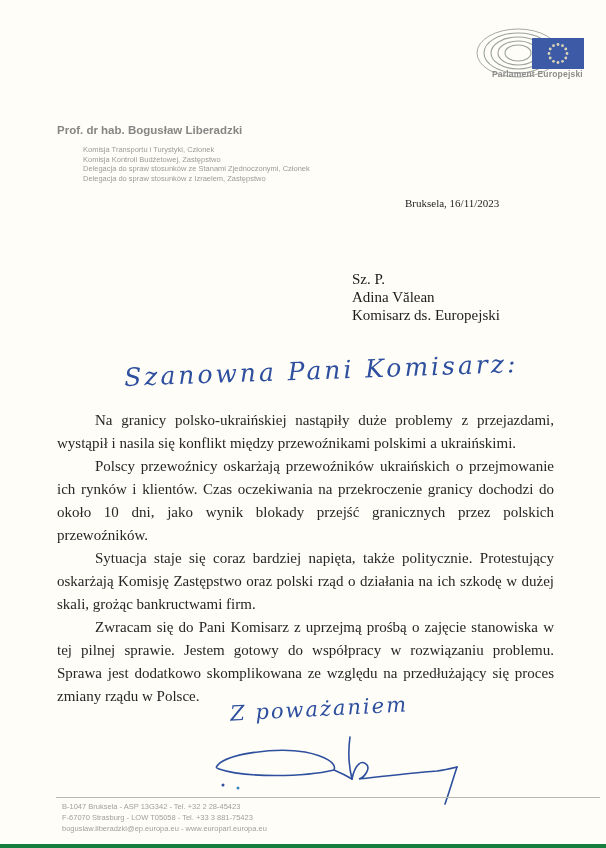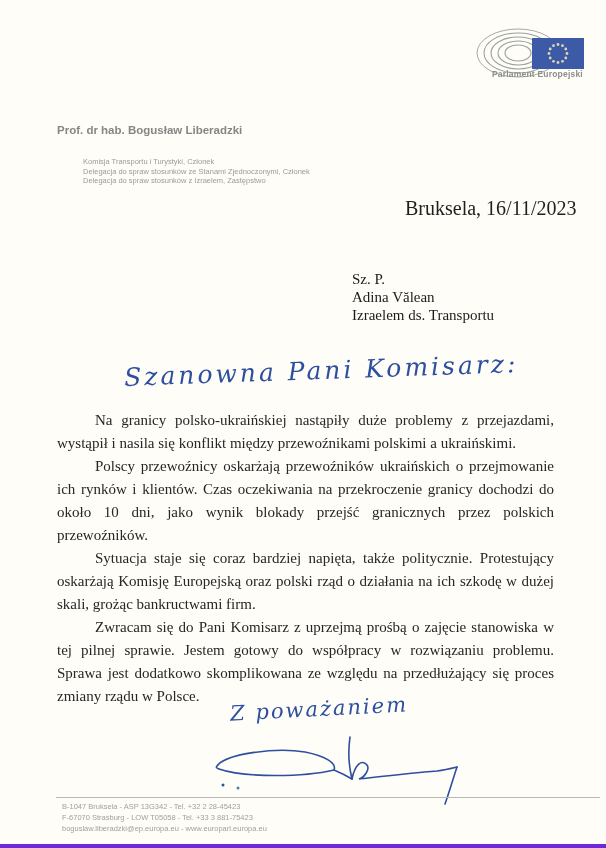--- a/index.html
+++ b/index.html
@@ -5,42 +5,42 @@
   * { margin: 0; padding: 0; box-sizing: border-box; }
   html, body { background: #e8e6e1; }
   .page {
     position: relative;
     width: 606px;
     height: 848px;
     background: #fffdf8;
     font-family: "Liberation Serif", serif;
     color: #262626;
     overflow: hidden;
-    border-bottom: 4px solid #6d28d9;
+    border-bottom: 4px solid #15803d;
   }
 
   
   .logo { position: absolute; left: 470px; top: 24px; width: 125px; height: 60px; }
   .logo svg { display: block; }
   .logo-caption {
     position: absolute; left: 22px; top: 45px;
     font-family: "Liberation Sans", sans-serif;
     font-size: 8.5px; font-weight: bold; color: #8d8d8b;
     letter-spacing: 0.2px; white-space: nowrap;
   }
 
   
   .sender { position: absolute; left: 57px; top: 124px; font-family: "Liberation Sans", sans-serif; }
-  .sender-name { font-size: 11.5px; font-weight: bold; color: #868684; margin-bottom: 21px; }
+  .sender-name { font-size: 11.5px; font-weight: bold; color: #868684; margin-bottom: 9px; }
   .sender-role { font-size: 7.5px; color: #9b9b98; line-height: 9.5px; padding-left: 26px; }
 
   
   .dateline {
     position: absolute; left: 405px; top: 197px;
-    font-size: 20px; color: #1f1f1f; text-align: right;
+    font-size: 11px; color: #1f1f1f; text-align: right;
   }
 
   
   .recipient {
     position: absolute; left: 352px; top: 270px;
     font-size: 15px; font-weight: normal; line-height: 18px; color: #1c1c1c;
   }
 
   
   .handwriting {
@@ -113,38 +113,39 @@
           <circle cx="83.5" cy="21.7" r="1.4"></circle>
         </g>
       </g>
     </svg>
     <div class="logo-caption">Parlament Europejski</div>
   </div>
 
   <div class="sender">
     <div class="sender-name">Prof. dr hab. Bogusław Liberadzki</div>
     <div class="sender-role">Komisja Transportu i Turystyki, Członek</div>
+    <div class="sender-role">Komisja Kontroli Budżetowej, Zastępstwo</div>
     <div class="sender-role">Delegacja do spraw stosunków ze Stanami Zjednoczonymi, Członek</div>
     <div class="sender-role">Delegacja do spraw stosunków z Izraelem, Zastępstwo</div>
   </div>
 
   <div class="dateline">Bruksela, 16/11/2023</div>
 
   <div class="recipient">
     <div>Sz. P.</div>
     <div>Adina Vălean</div>
-    <div>Izraelem ds. Transportu</div>
+    <div>Komisarz ds. Europejski</div>
   </div>
 
   <div class="handwriting salutation">Szanowna Pani Komisarz:</div>
 
   <div class="letter-body">
     <p>Na granicy polsko-ukraińskiej nastąpiły duże problemy z przejazdami, wystąpił i nasila się konflikt między przewoźnikami polskimi a ukraińskimi.</p>
     <p>Polscy przewoźnicy oskarżają przewoźników ukraińskich o przejmowanie ich rynków i klientów. Czas oczekiwania na przekroczenie granicy dochodzi do około 10 dni, jako wynik blokady przejść granicznych przez polskich przewoźników.</p>
-    <p>Sytuacja staje się coraz bardziej napięta, także politycznie. Protestujący oskarżają Komisję Europejską oraz polski rząd o działania na ich szkodę w dużej skali, grożąc bankructwami firm.</p>
+    <p>Sytuacja staje się coraz bardziej napięta, także politycznie. Protestujący oskarżają Komisję Zastępstwo oraz polski rząd o działania na ich szkodę w dużej skali, grożąc bankructwami firm.</p>
     <p>Zwracam się do Pani Komisarz z uprzejmą prośbą o zajęcie stanowiska w tej pilnej sprawie. Jestem gotowy do współpracy w rozwiązaniu problemu. Sprawa jest dodatkowo skomplikowana ze względu na przedłużający się proces zmiany rządu w Polsce.</p>
   </div>
 
   <div class="handwriting closing">Z poważaniem</div>
 
   <svg class="signature-svg" width="255" height="72" viewBox="0 0 255 72">
     <g stroke="#2d4f9e" stroke-width="1.6" fill="none" stroke-linecap="round">
 
       <path d="M145,4 C143,18 144,34 147,46"></path>
 

